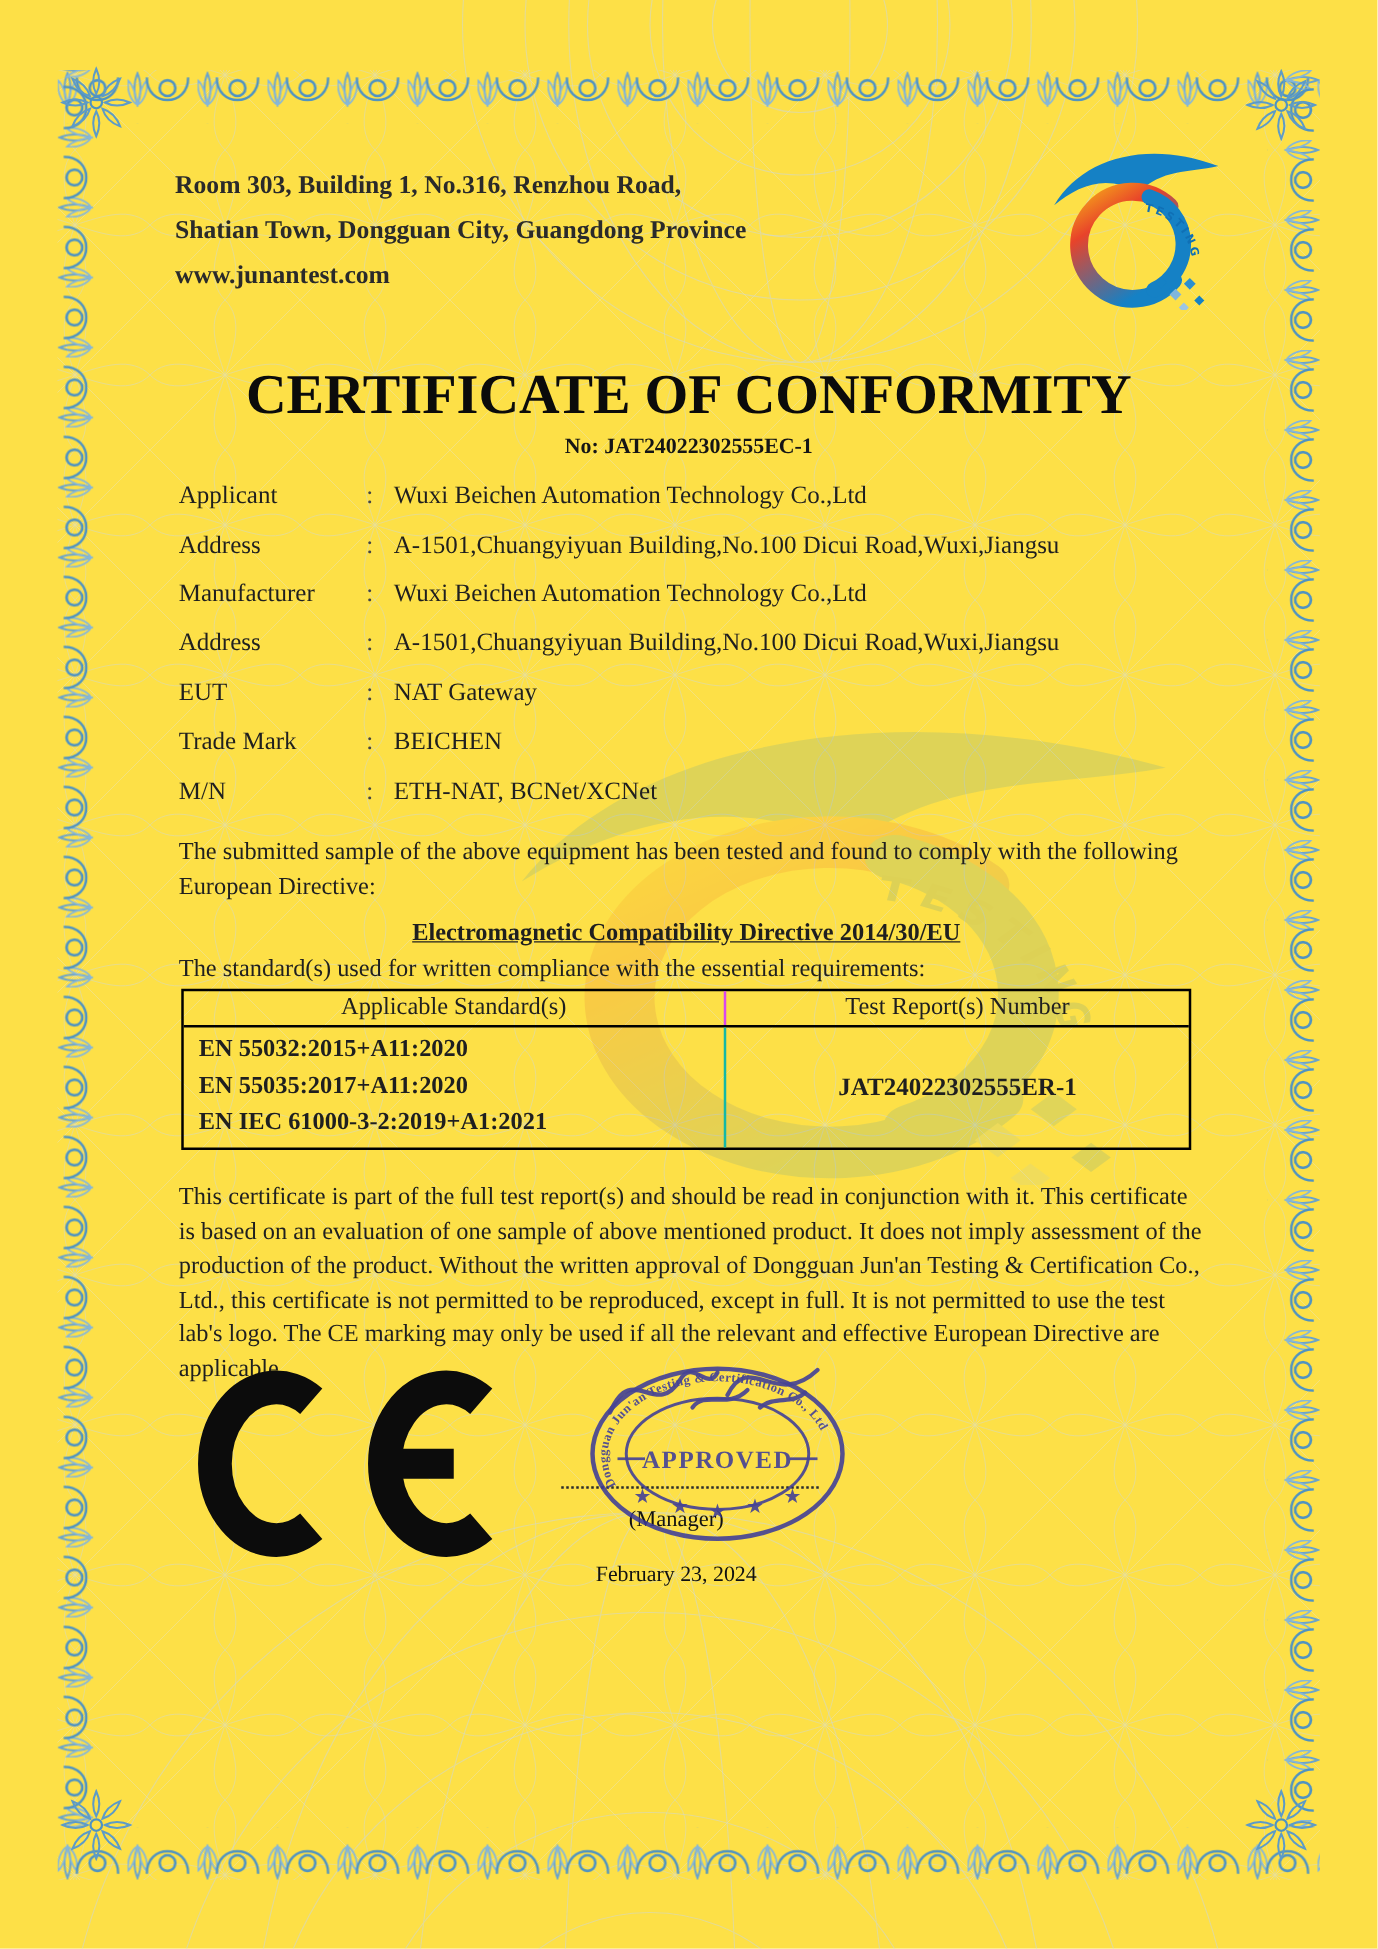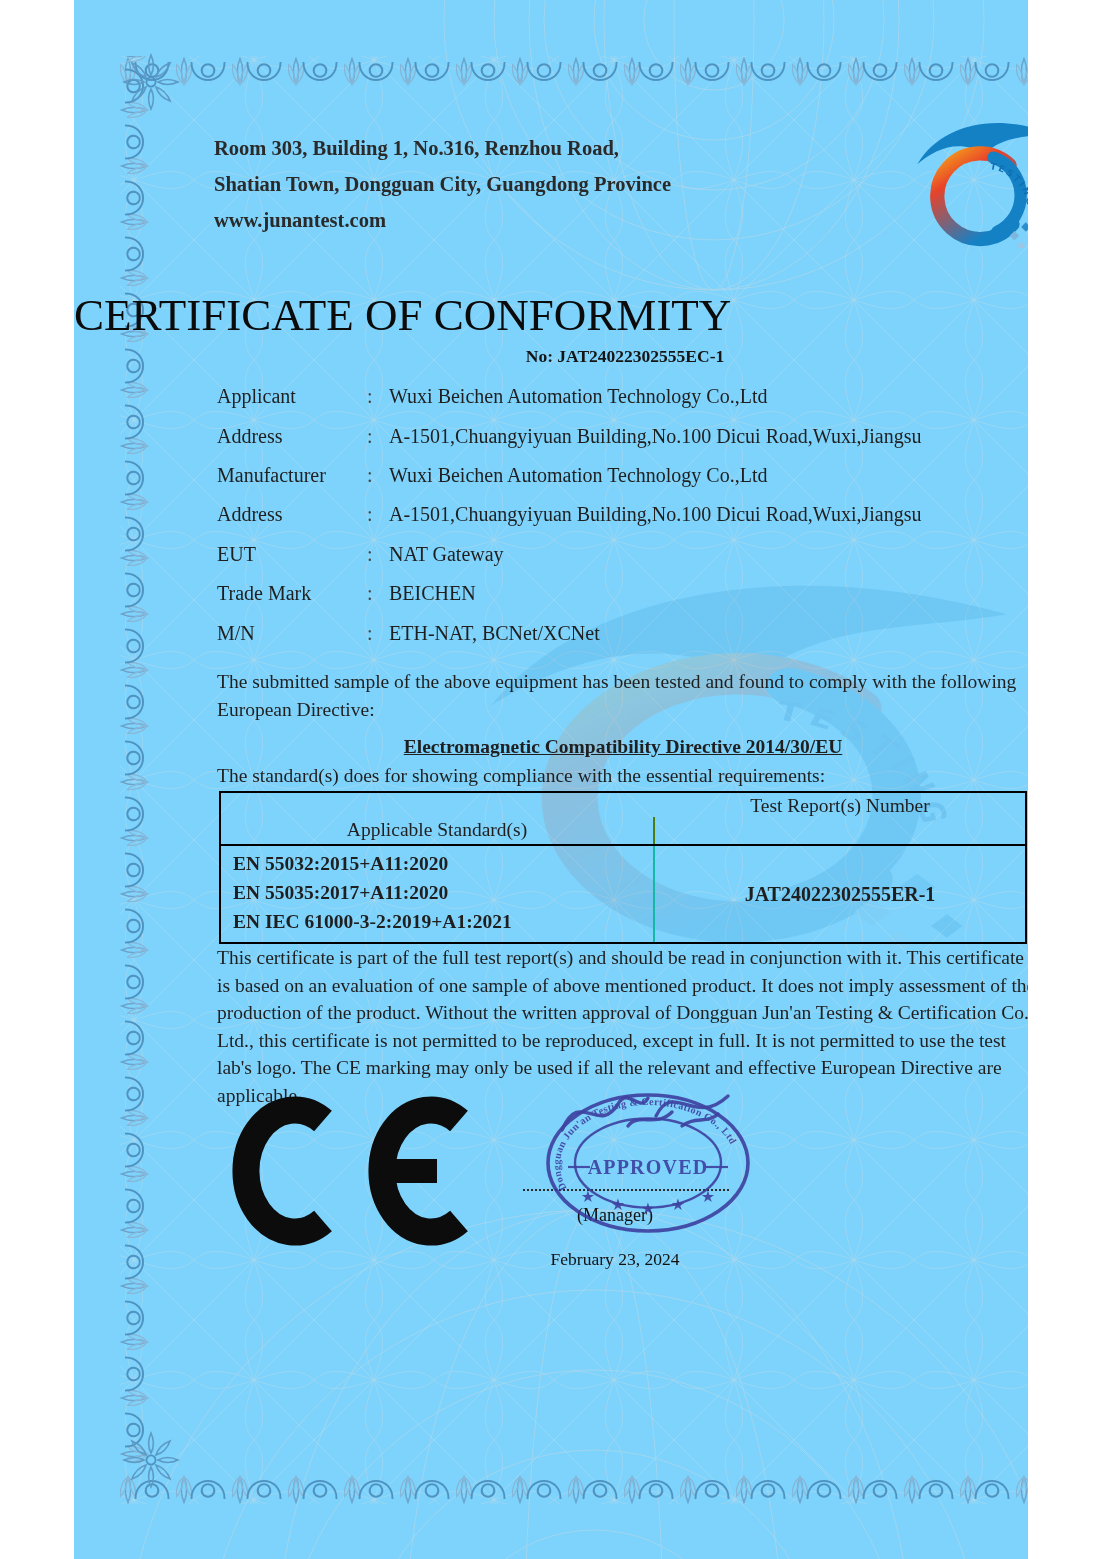--- a/index.html
+++ b/index.html
@@ -1,49 +1,49 @@
 <!DOCTYPE html>
 <html><head>
 <meta charset="utf-8">
 <style>
   html,body{margin:0;padding:0;background:#ffffff;}
   .page{
-    position:relative;width:954px;height:1559px;margin:0 auto;
-    background:#7dd3fc;overflow:hidden;
+    position:relative;width:1102px;height:1559px;margin:0 auto;
+    background:#fde047;overflow:hidden;
     font-family:"Liberation Serif","DejaVu Serif",serif;color:#1f1f1f;
   }
   .layer{position:absolute;left:0;top:0;pointer-events:none;}
   .z0{z-index:0}.z1{z-index:1}
 
   .address-block{position:absolute;left:140px;top:130px;z-index:2;font-size:20.5px;line-height:36px;color:#2a2a2a;font-weight:600;}
   .logo-box{position:absolute;left:836px;top:110px;width:146px;height:138px;z-index:2;}
 
-  .doc-title{position:absolute;left:0;width:1102px;top:289px;z-index:2;text-align:left;
-    font-size:45px;font-weight:400;letter-spacing:0px;color:#0b0b0b;}
+  .doc-title{position:absolute;left:0;width:1102px;top:289px;z-index:2;text-align:center;
+    font-size:45px;font-weight:700;letter-spacing:0px;color:#0b0b0b;}
   .cert-no{position:absolute;left:0;width:1102px;top:346px;z-index:2;text-align:center;
     font-size:17.5px;font-weight:700;color:#151515;}
 
   .fields{position:absolute;left:143px;top:377px;width:830px;z-index:2;}
   .field-row{display:flex;align-items:center;height:39.4px;font-size:20px;}
   .field-label{width:150px;flex:none;}
   .field-sep{width:22px;flex:none;color:#444;}
   .field-value{flex:1;}
 
   .para{position:absolute;left:143px;width:818px;z-index:2;font-size:19.5px;line-height:28px;}
   .p-intro{top:668px;}
   .p-directive{top:733px;text-align:center;font-weight:700;font-size:19.5px;line-height:28px;width:812px;text-decoration:underline;}
   .p-note{top:762px;}
 
   .ctable{position:absolute;left:145px;top:791px;width:808px;z-index:2;border:2px solid #000;box-sizing:border-box;}
   .ct-head{display:grid;grid-template-columns:434px 1fr;border-bottom:2px solid #000;}
   .ct-head .cell{font-size:19.5px;text-align:center;padding:2px 0 3px 0;}
   .ct-body{display:grid;grid-template-columns:434px 1fr;}
   .cell-std{border-right:2px solid #14b8a6;padding:4px 6px 6px 12px;}
   .cell-std div{font-size:19.5px;font-weight:700;line-height:28.8px;}
-  .cell-head-l{border-right:2px solid #4d7c0f;margin-top:24px;}
+  .cell-head-l{border-right:2px solid #d946ef;}
   .cell-rep{display:flex;align-items:center;justify-content:center;font-size:20px;font-weight:700;border-radius:15px;}
 
   .disclaimer{position:absolute;left:143px;top:944px;width:822px;z-index:2;font-size:19.5px;line-height:27.6px;}
 
   .ce-box{position:absolute;left:157px;top:1096px;width:242px;height:150px;z-index:2;}
 
   .dotted-line{position:absolute;left:449px;top:1189px;width:206px;z-index:2;border-top:2.6px dotted #2b2b2b;}
   .sig-title{position:absolute;left:441px;top:1205px;width:200px;z-index:2;text-align:center;font-size:18px;color:#111;}
   .sig-date{position:absolute;left:441px;top:1249px;width:200px;z-index:2;text-align:center;font-size:17.5px;color:#111;}
   .stamp-box{position:absolute;left:458px;top:1068px;width:232px;height:200px;z-index:3;opacity:.93;}
@@ -207,21 +207,21 @@
     </div>
     <div class="field-row">
       <span class="field-label">M/N</span>
       <span class="field-sep">:</span>
       <span class="field-value">ETH-NAT, BCNet/XCNet</span>
     </div>
   </div>
 
   <div class="para p-intro">The submitted sample of the above equipment has been tested and found to comply with the following European Directive:</div>
   <div class="para p-directive">Electromagnetic Compatibility Directive 2014/30/EU</div>
-  <div class="para p-note">The standard(s) does for showing compliance with the essential requirements:</div>
+  <div class="para p-note">The standard(s) used for written compliance with the essential requirements:</div>
 
   <div class="ctable">
     <div class="ct-head">
       <div class="cell cell-head-l">Applicable Standard(s)</div>
       <div class="cell">Test Report(s) Number</div>
     </div>
     <div class="ct-body">
       <div class="cell-std">
         <div>EN 55032:2015+A11:2020</div>
         <div>EN 55035:2017+A11:2020</div>

